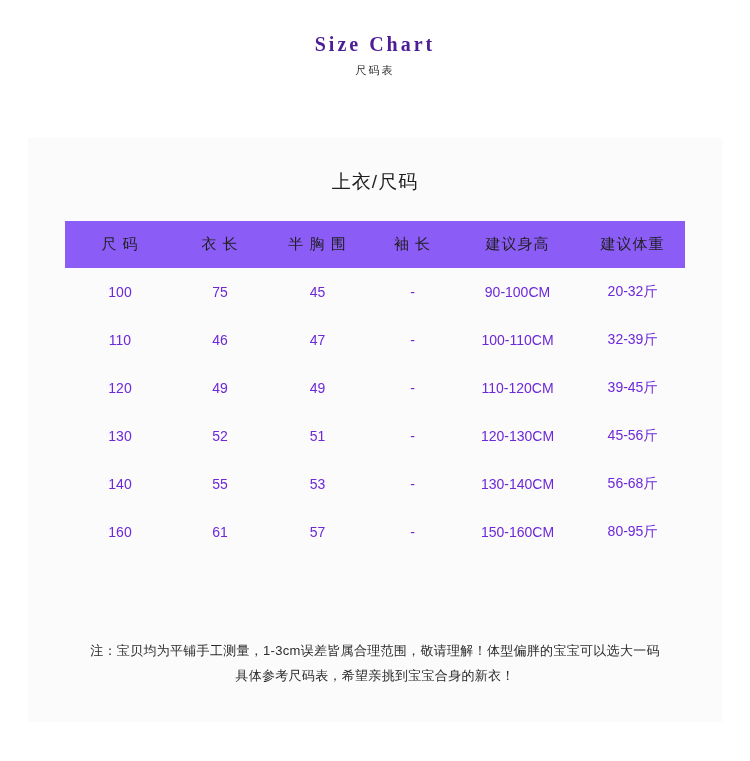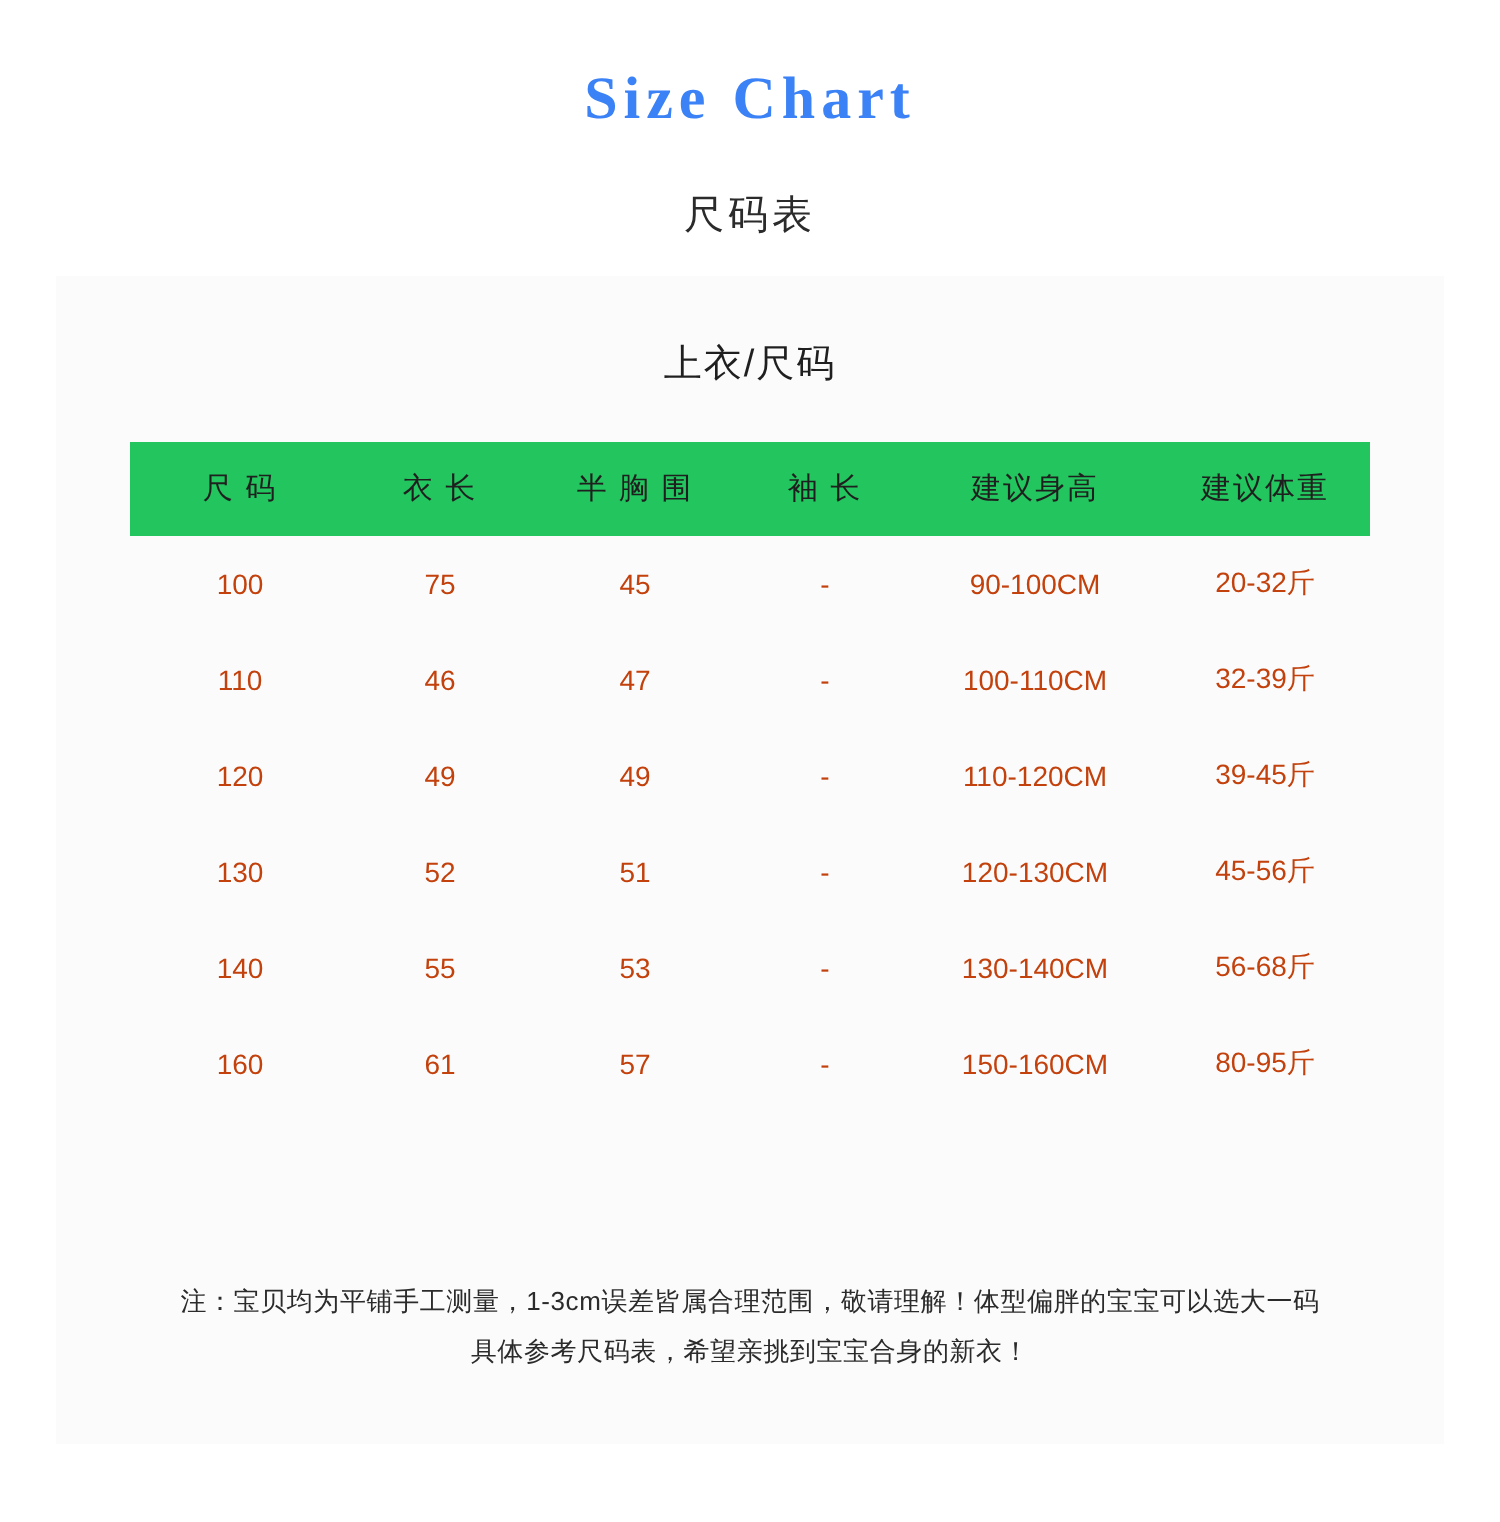--- a/index.html
+++ b/index.html
@@ -20,28 +20,28 @@
     height: 761px;
     position: relative;
     box-sizing: border-box;
   }
   .title-block {
     text-align: center;
     padding-top: 33px;
   }
   .title-en {
     font-family: "Liberation Serif", serif;
-    font-size: 30px;
+    font-size: 20px;
     font-weight: bold;
     letter-spacing: 3px;
-    color: #3b82f6;
+    color: #4c1d95;
   }
   .title-cn {
-    margin-top: 27px;
-    font-size: 20px;
+    margin-top: 7px;
+    font-size: 11px;
     letter-spacing: 2px;
     color: #2b2b2b;
   }
   .card {
     position: absolute;
     left: 28px;
     top: 138px;
     width: 694px;
     height: 584px;
     background: #fbfbfb;
@@ -54,33 +54,33 @@
     padding-top: 31px;
     letter-spacing: 1px;
   }
   table.size-table {
     border-collapse: collapse;
     width: 620px;
     margin: 26px auto 0 auto;
     table-layout: fixed;
   }
   table.size-table thead tr {
-    background: #22c55e;
+    background: #8b5cf6;
   }
   table.size-table th {
     font-size: 15px;
     font-weight: normal;
     color: #1f1f1f;
     padding: 14px 0;
     text-align: center;
     letter-spacing: 1px;
   }
   table.size-table td {
     font-size: 14px;
-    color: #c2410c;
+    color: #6d28d9;
     text-align: center;
     padding: 15px 0 15px 0;
     height: 18px;
   }
   table.size-table col.c0 { width: 110px; }
   table.size-table col.c1 { width: 90px; }
   table.size-table col.c2 { width: 105px; }
   table.size-table col.c3 { width: 85px; }
   table.size-table col.c4 { width: 125px; }
   table.size-table col.c5 { width: 105px; }

